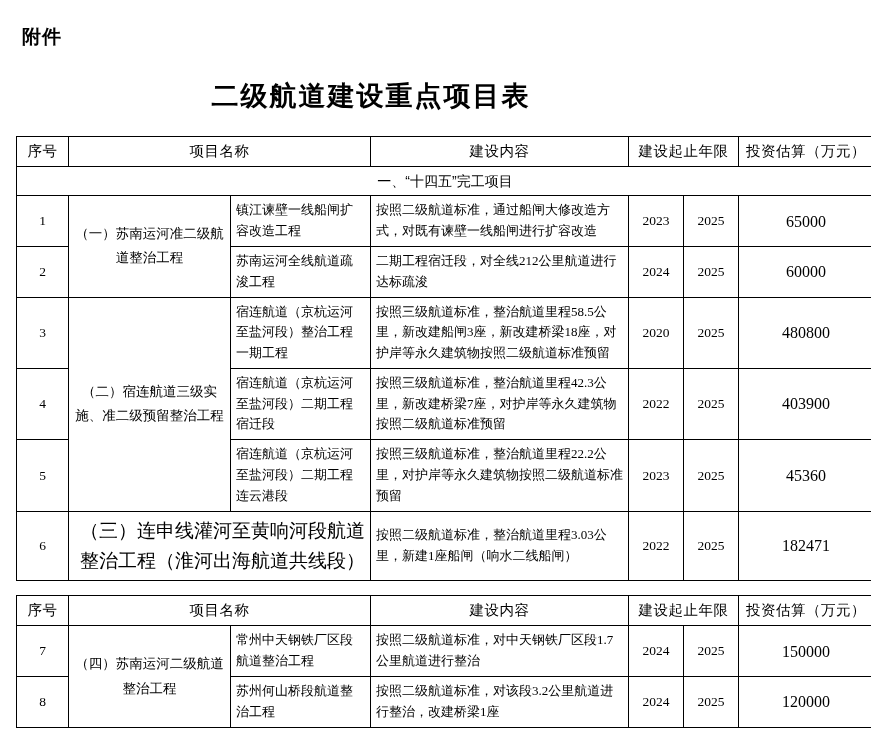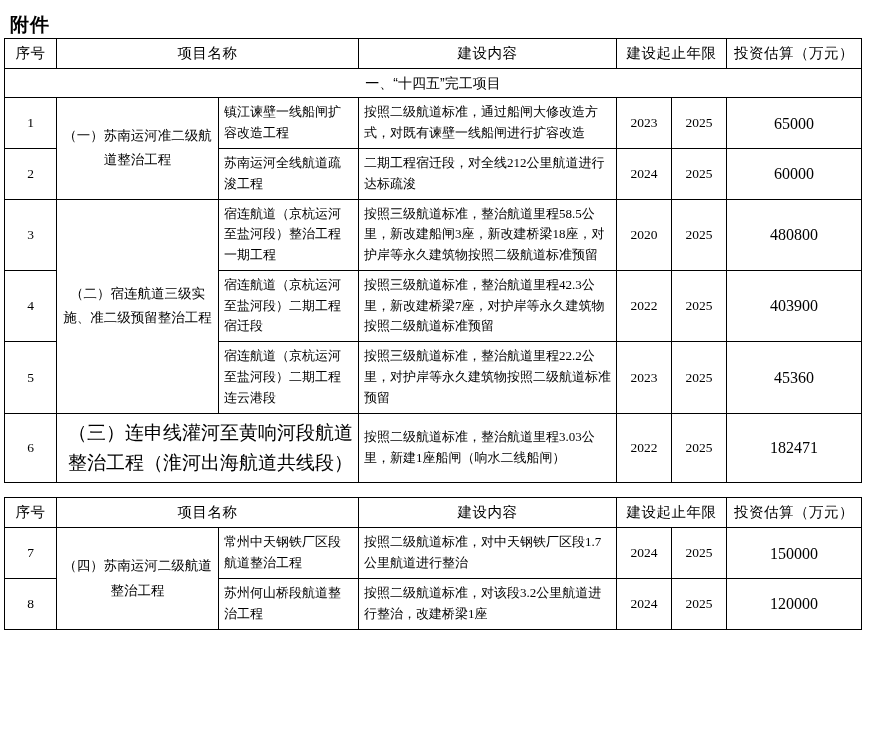--- a/index.html
+++ b/index.html
@@ -10,21 +10,21 @@
   body {
     width: 871px;
     min-height: 753px;
     font-family: "Liberation Serif", "DejaVu Serif", serif;
     color: #000;
     -webkit-font-smoothing: antialiased;
   }
   .page {
     position: relative;
     width: 742px;
-    padding: 4px;
+    padding: 16px;
     box-sizing: border-box;
   }
   .attach-label {
     font-family: "Liberation Sans", sans-serif;
     font-weight: bold;
     font-size: 19px;
     padding: 8px 0 0 6px;
     letter-spacing: 1px;
   }
   .doc-title {
@@ -108,20 +108,21 @@
   col.w-y2    { width: 55px; }
   col.w-money { width: 135px; }
 </style>
 </head>
 <body>
 
 <div class="page">
 
   <div class="attach-label">附件</div>
 
+  <div class="doc-title">二级航道建设重点项目表</div>
 
   <table class="grid">
     <colgroup>
       <col class="w-num">
         <col class="w-group">
         <col class="w-name">
         <col class="w-cont">
         <col class="w-y1">
         <col class="w-y2">
         <col class="w-money">

